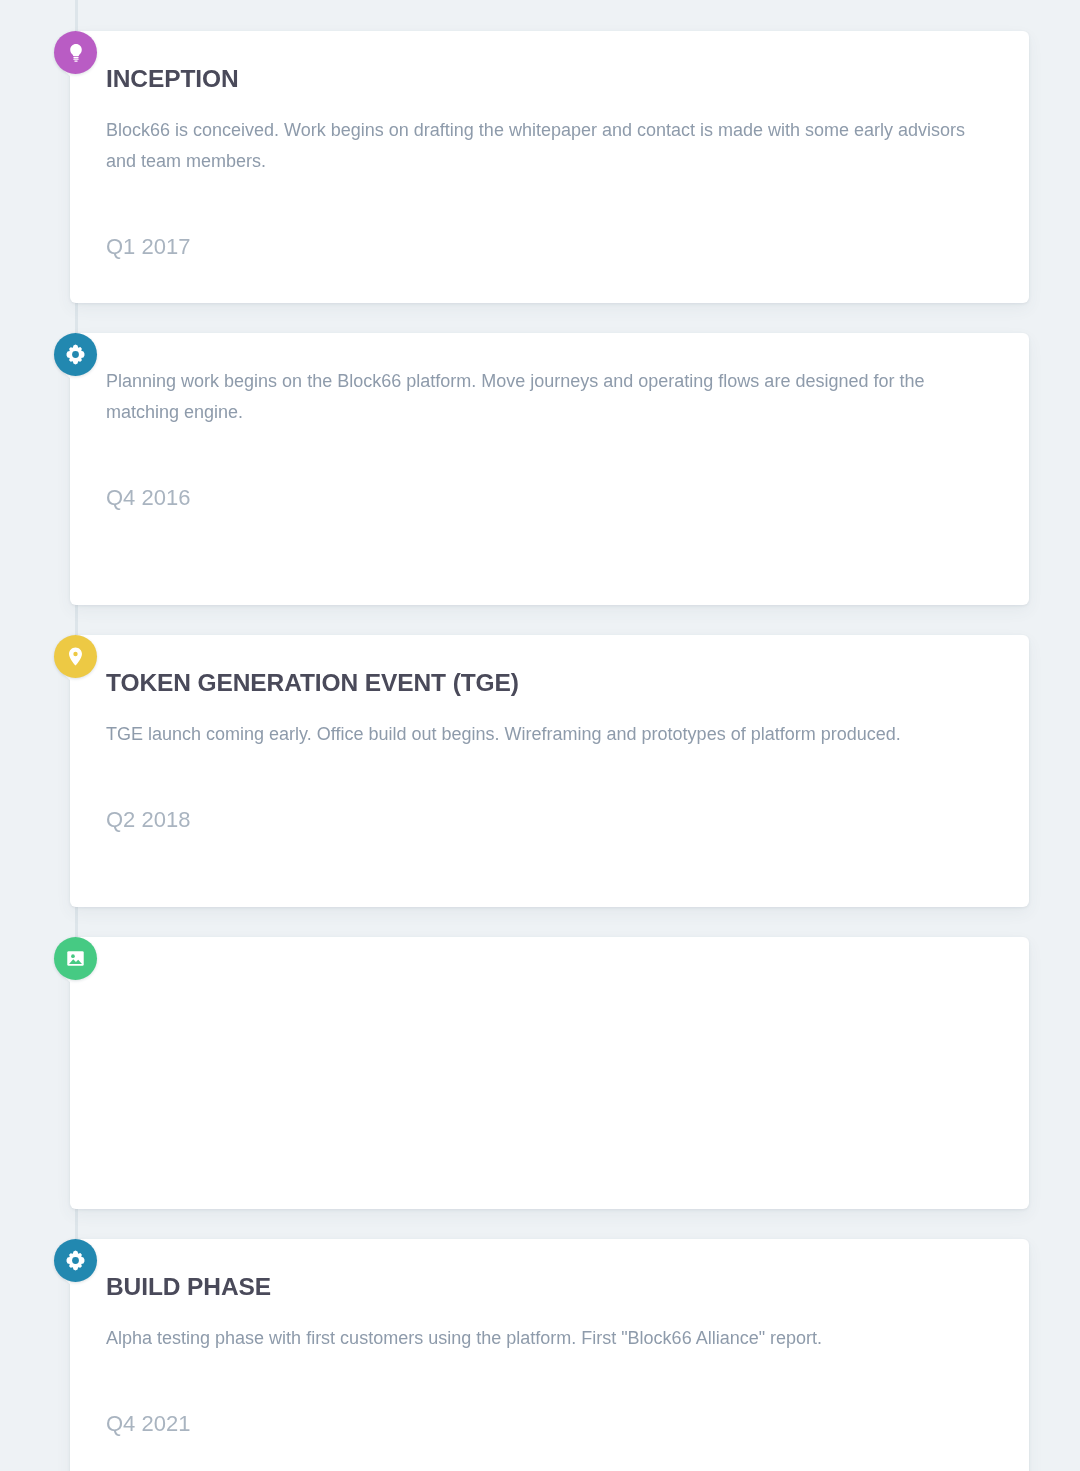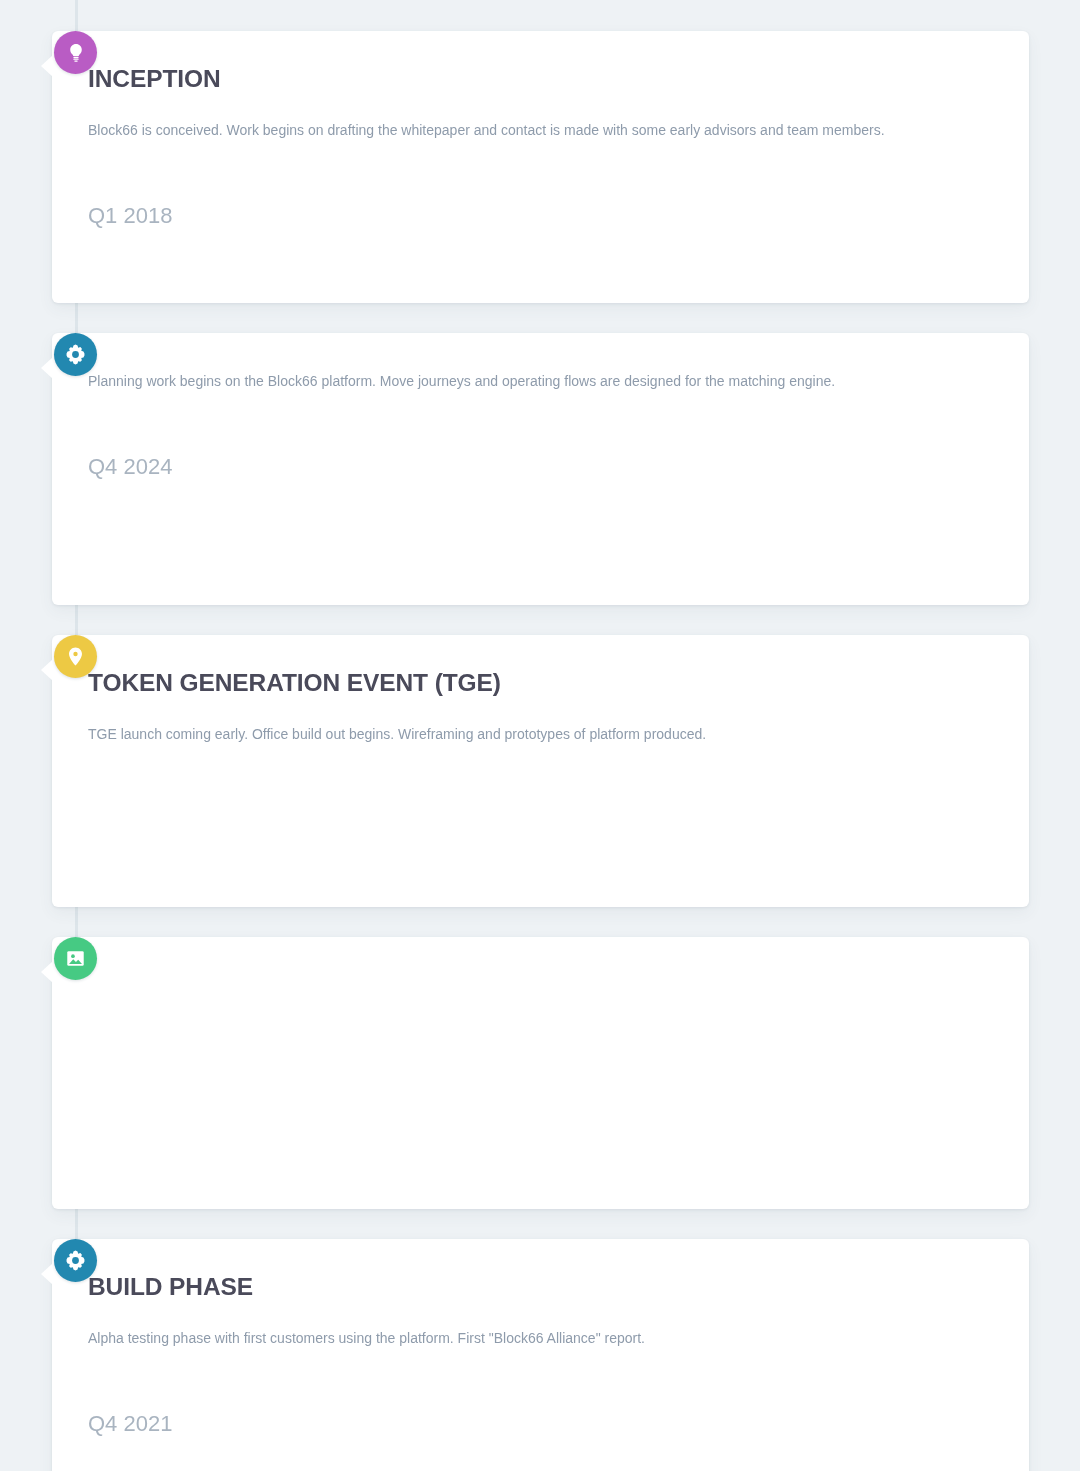--- a/index.html
+++ b/index.html
@@ -33,21 +33,21 @@
     position: relative;
     z-index: 1;
     padding: 31px 51px 19px 0;
     margin: 0;
     list-style: none;
   }
 
   .timeline-item {
     position: relative;
     margin: 0 0 30px 0;
-    padding-left: 52px;
+    padding-left: 70px;
     min-height: 272px;
   }
   .timeline-item:last-child { margin-bottom: 0; }
 
   
   .event-icon {
     position: absolute;
     left: 54px;
     top: 0;
     width: 43px;
@@ -89,21 +89,21 @@
     font-size: 24.5px;
     line-height: 1.2;
     font-weight: bold;
     letter-spacing: -0.1px;
     color: #4a4a5a;
     text-transform: uppercase;
   }
 
   .event-desc {
     margin: 0;
-    font-size: 14px;
+    font-size: 18px;
     line-height: 31px;
     color: #8e9bab;
     font-weight: normal;
     max-width: 880px;
   }
 
   .event-date {
     margin: 0;
     padding-top: 57px;
     font-size: 22px;
@@ -125,45 +125,46 @@
           <svg width="22" height="22" viewBox="0 0 24 24" fill="#ffffff">
             <path d="M12 2.2c-3.6 0-6.3 2.8-6.3 6.2 0 2.3 1.2 3.8 2.2 5 .6.7 1 1.2 1.1 1.8h6c.1-.6.5-1.1 1.1-1.8 1-1.2 2.2-2.7 2.2-5 0-3.4-2.7-6.2-6.3-6.2z"></path>
             <rect x="9.1" y="16.1" width="5.8" height="1.25" rx="0.6"></rect>
             <rect x="9.1" y="18.1" width="5.8" height="1.25" rx="0.6"></rect>
             <rect x="10.1" y="20.1" width="3.8" height="1.5" rx="0.75"></rect>
           </svg>
         </div>
         <div class="event-card">
           <h2 class="event-title">INCEPTION</h2>
           <p class="event-desc">Block66 is conceived. Work begins on drafting the whitepaper and contact is made with some early advisors and team members.</p>
-          <p class="event-date">Q1 2018</p>
+          <p class="event-date">Q1 2017</p>
         </div>
       </li>
       <li class="timeline-item">
         <div class="event-icon" style="background:#2288b0">
           <svg width="23" height="23" viewBox="0 0 24 24" fill="#ffffff">
             <path d="M12 1.6l2.15 1.05.62 2.32 2.3-.7 1.6 1.6-.7 2.3 2.32.62L21.34 11v2l-1.05 2.15-2.32.62.7 2.3-1.6 1.6-2.3-.7-.62 2.32L12 22.34l-2.15-1.05-.62-2.32-2.3.7-1.6-1.6.7-2.3-2.32-.62L2.66 13v-2l1.05-2.15 2.32-.62-.7-2.3 1.6-1.6 2.3.7.62-2.32L12 1.6z"></path>
             <circle cx="12" cy="12" r="3.55" fill="#2288b0"></circle>
           </svg>
         </div>
         <div class="event-card">
           <p class="event-desc">Planning work begins on the Block66 platform. Move journeys and operating flows are designed for the matching engine.</p>
-          <p class="event-date">Q4 2024</p>
+          <p class="event-date">Q4 2016</p>
         </div>
       </li>
       <li class="timeline-item">
         <div class="event-icon" style="background:#edc944">
           <svg width="21" height="21" viewBox="0 0 24 24" fill="#ffffff">
             <path d="M12 1.8c-4.1 0-7.4 3.3-7.4 7.4 0 5.4 7.4 13.2 7.4 13.2s7.4-7.8 7.4-13.2c0-4.1-3.3-7.4-7.4-7.4z"></path>
             <circle cx="12" cy="9.1" r="2.5" fill="#edc944"></circle>
           </svg>
         </div>
         <div class="event-card">
           <h2 class="event-title">TOKEN GENERATION EVENT (TGE)</h2>
           <p class="event-desc">TGE launch coming early. Office build out begins. Wireframing and prototypes of platform produced.</p>
+          <p class="event-date">Q2 2018</p>
         </div>
       </li>
       <li class="timeline-item">
         <div class="event-icon" style="background:#46ca83">
           <svg width="21" height="21" viewBox="0 0 24 24" fill="#ffffff">
             <rect x="2.6" y="3.6" width="18.8" height="16.8" rx="1.6"></rect>
             <circle cx="9.1" cy="9.3" r="2.1" fill="#46ca83"></circle>
             <path d="M4.6 18.2l4.8-5.4 3.1 3.3 2.6-2.7 4.3 4.8z" fill="#46ca83"></path>
           </svg>
         </div>

